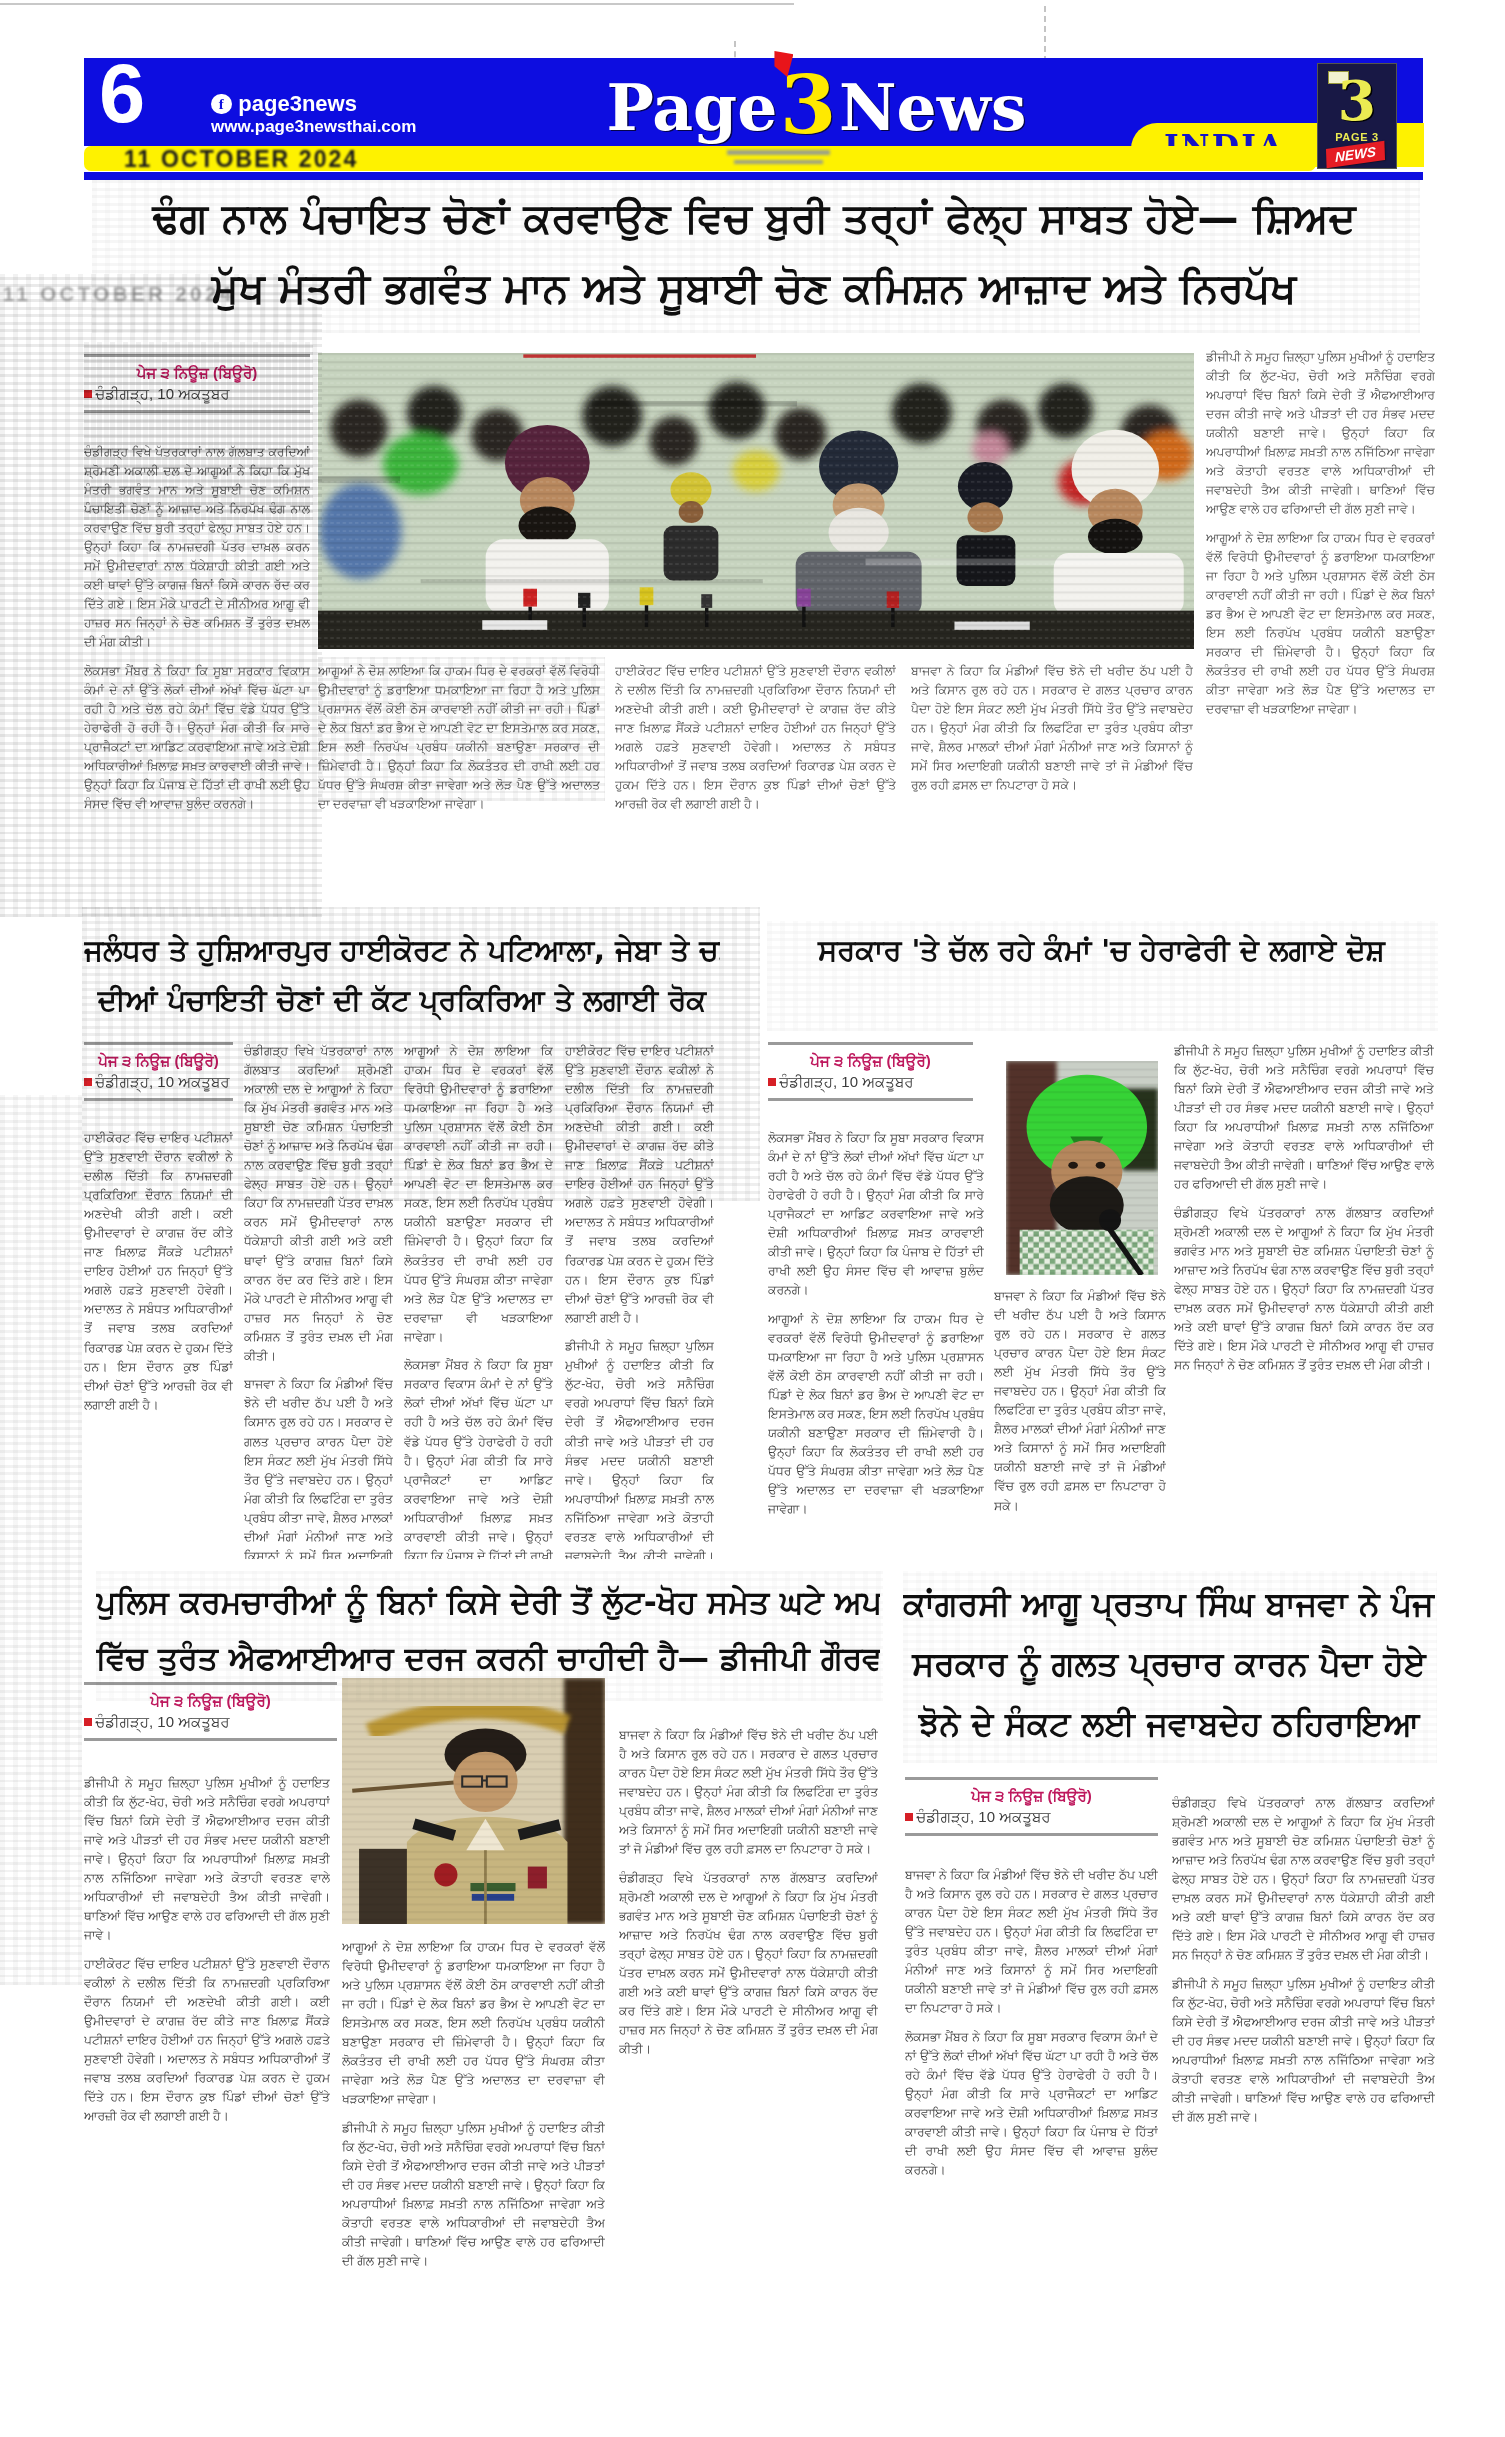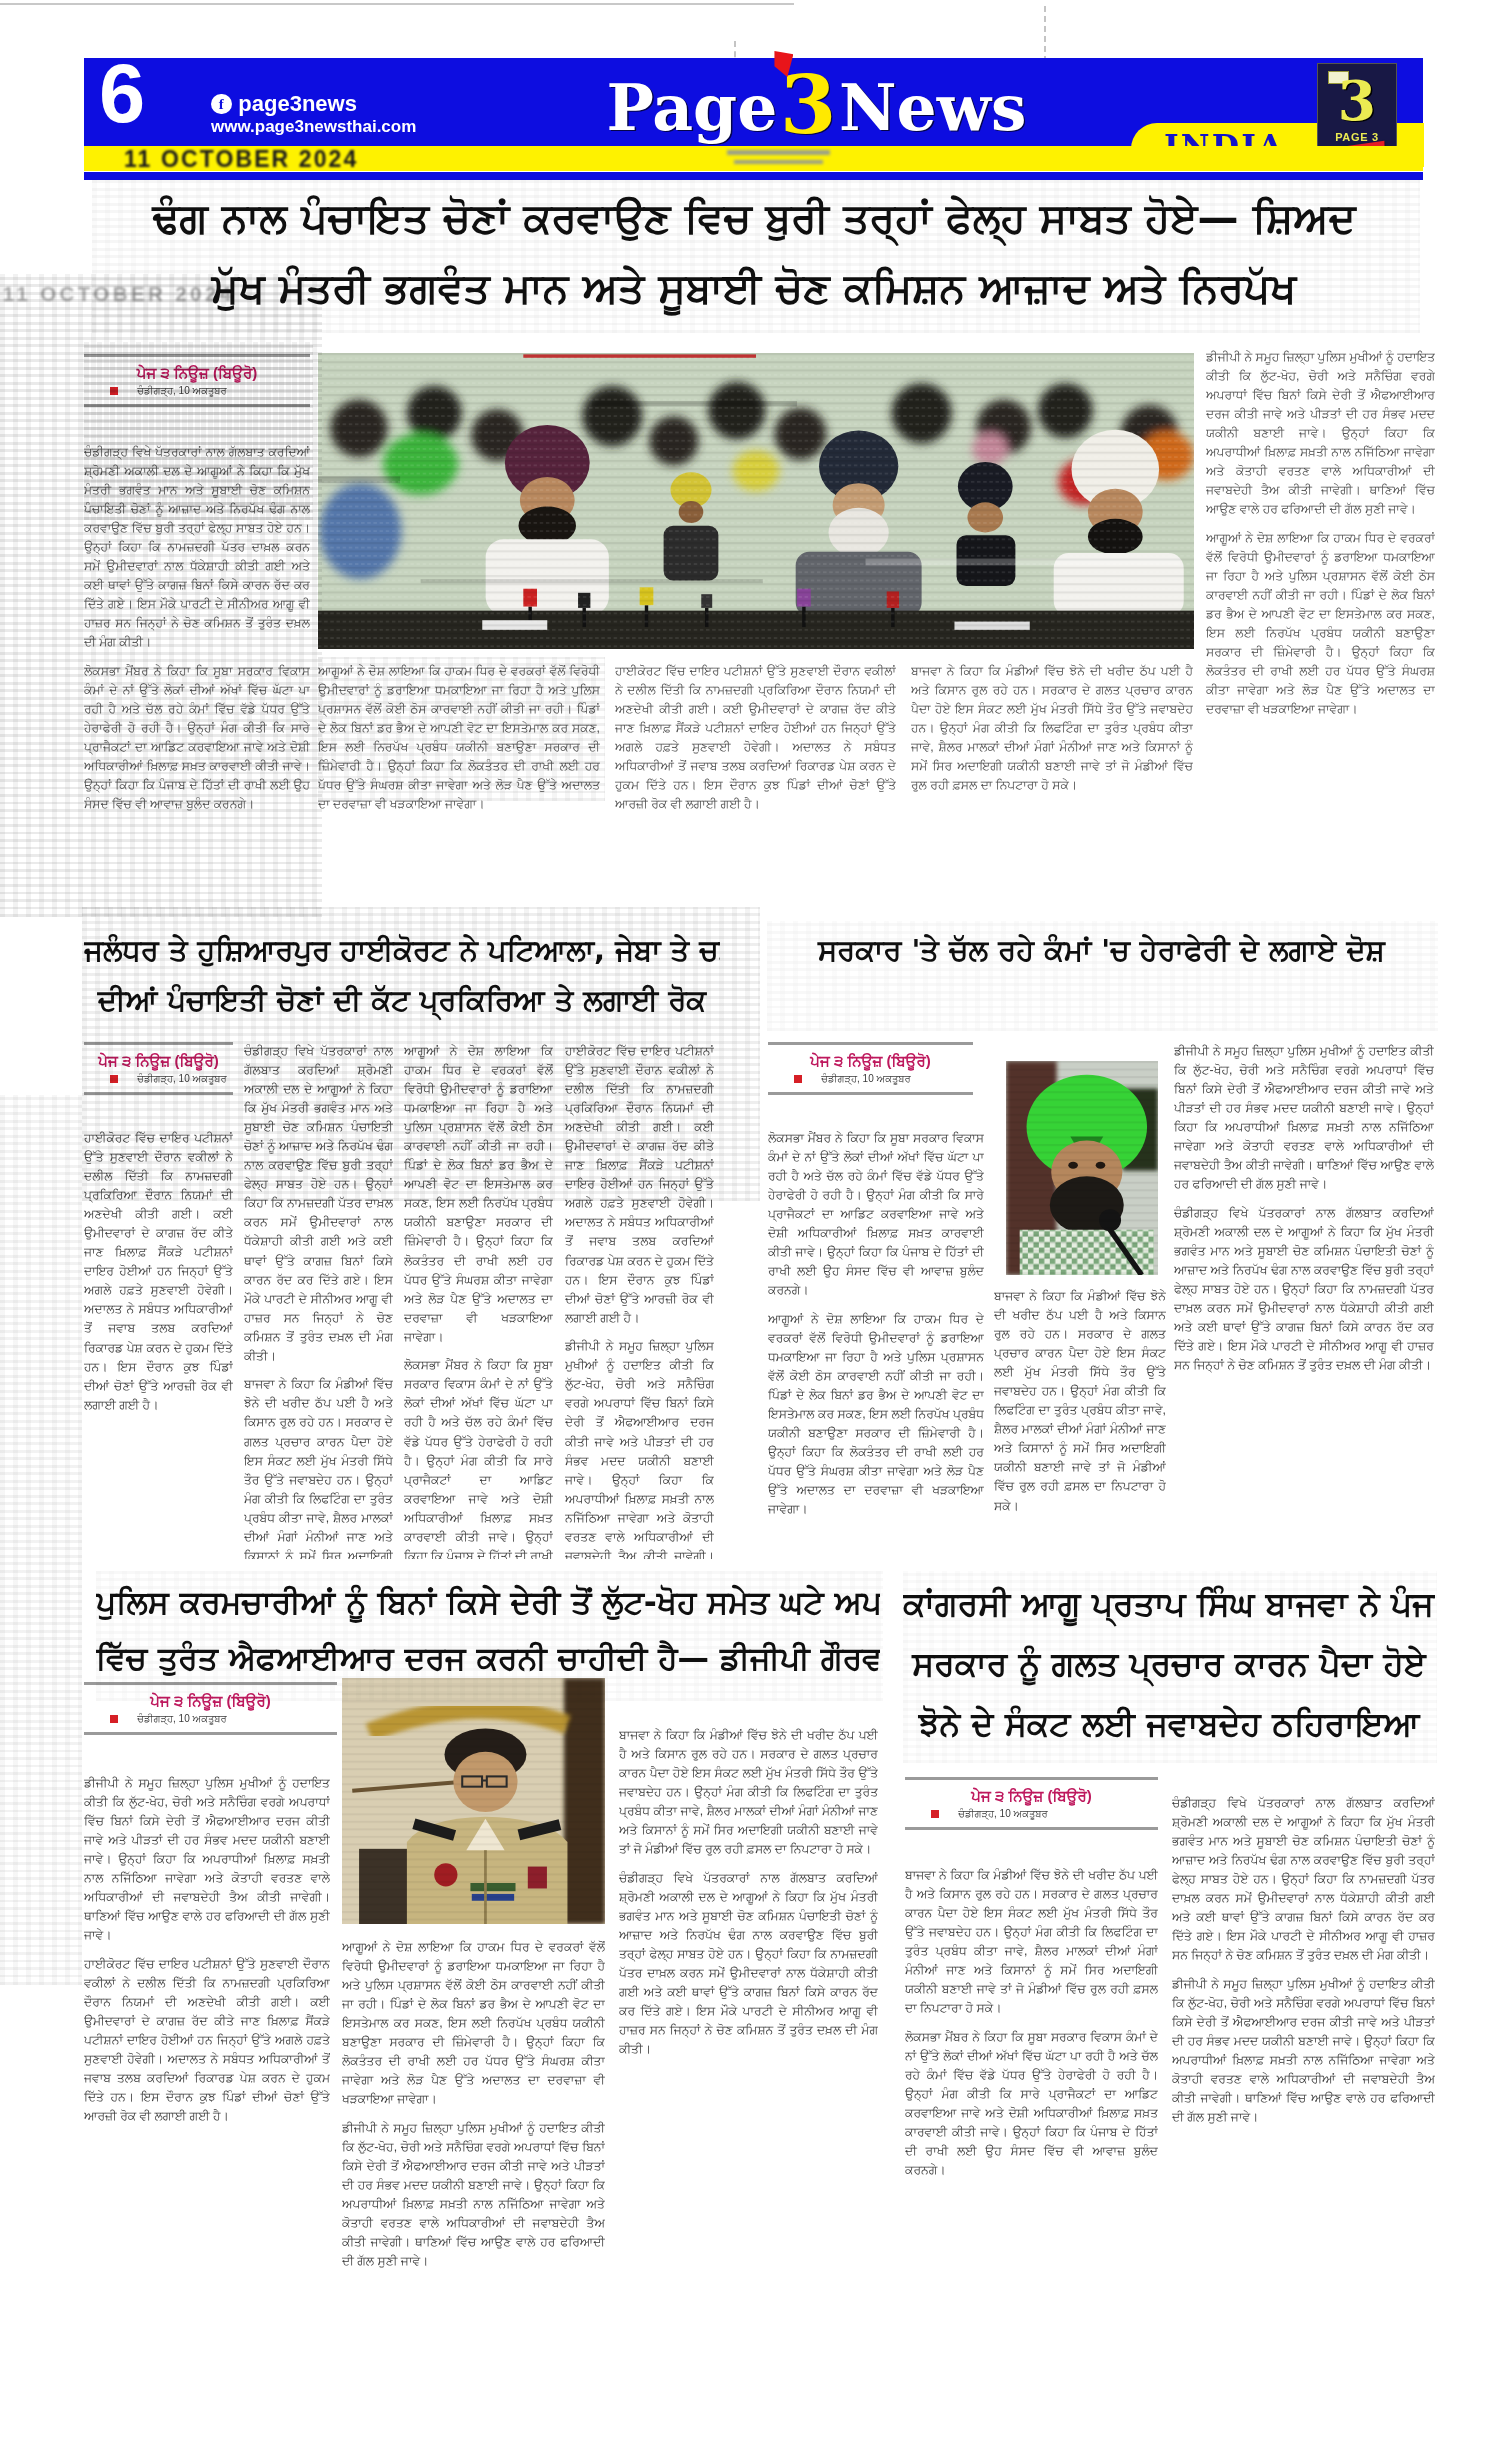--- a/index.html
+++ b/index.html
@@ -14,39 +14,39 @@
   .masthead{position:absolute;left:438px;top:0px;width:589px;text-align:center;color:#fff;font-family:"DejaVu Serif","Liberation Serif",serif;font-weight:bold;font-size:63px;line-height:88px;white-space:nowrap;text-shadow:1.4px 1.4px 0 #000a;}
   .mh3{position:relative;display:inline-block;color:#ffe900;font-size:81px;margin:0 2.7px;top:2.7px;}
   .mhwedge{position:absolute;left:-5.5px;top:-9.6px;width:19px;height:26px;background:#e8151a;clip-path:polygon(0 0,100% 12%,68% 100%,0 58%);}
   .indiatab{position:absolute;left:1131px;top:123px;width:293px;height:44px;background:#fef200;border-radius:26px 0 0 0;}
   .indiatxt{position:absolute;left:33px;top:4.1px;font-family:"DejaVu Serif","Liberation Serif",serif;font-weight:800;font-size:31.5px;letter-spacing:2.1px;color:#1414c8;}
   .logobox{position:absolute;left:1317px;top:63px;width:78px;height:104px;background:#181845;border:1.4px solid #55554f;text-align:center;}
   .logoflag{position:absolute;left:9.6px;top:6.8px;width:19px;height:11.6px;background:#f3f3cf;border:0.7px solid #99993a;}
   .logo3{position:absolute;left:0;top:4.1px;width:100%;font-family:"DejaVu Serif","Liberation Serif",serif;font-weight:bold;font-size:55px;color:#ebeb52;text-shadow:1.4px 1.4px 0 #000;}
   .logop3{position:absolute;left:0;top:67px;width:100%;font-size:11px;font-weight:bold;color:#ebeb52;letter-spacing:0.7px;}
   .logonews{position:absolute;left:8.2px;top:81px;width:59px;height:19px;background:#e51d25;transform:rotate(-8deg) skewX(-6deg);color:#fff;font-style:italic;font-weight:bold;font-size:13.7px;line-height:19px;box-shadow:0.7px 0.7px 1.4px #0008;}
-  .datestrip{position:absolute;left:84px;top:146px;width:1339px;height:25px;background:#fef200;}
+  .datestrip{position:absolute;left:84px;top:146px;width:1232px;height:25px;background:#fef200;border-radius:7px;}
   .datetxt{position:absolute;left:40px;top:0px;font-size:23px;font-weight:800;color:#1b1b1b;letter-spacing:2.1px;filter:blur(0.8px);}
   .smudge{position:absolute;background:#9aa08a;filter:blur(1.7px);}
   .bluerule{position:absolute;left:84px;top:172px;width:1339px;height:8.2px;background:#0d0de0;}
   
   .topline{position:absolute;left:0;top:2.7px;width:794px;height:2.1px;background:#c8c8c8;}
   .dash{position:absolute;border-left:2.1px dashed #c4c4c4;width:0;}
   .ghostdate{position:absolute;left:2.7px;top:282px;width:322px;font-size:20.5px;font-weight:bold;color:#8a8a8a;letter-spacing:3.4px;filter:blur(1px);opacity:.75;white-space:nowrap;overflow:hidden;}
   
   .hl{position:absolute;font-weight:bold;color:#0f0f0f;text-align:center;white-space:nowrap;overflow:hidden;font-family:"DejaVu Sans","Liberation Sans",sans-serif;}
   .hl-main{left:92px;top:183px;width:1324px;font-size:41px;line-height:70px;}
   .hl-mid{font-size:29px;line-height:50px;}
   .hl-bot{font-size:31.5px;line-height:56px;}
   .hl-bot-r{font-size:33px;line-height:60px;}
   
   .byline{position:absolute;}
   .byrule{height:3.4px;background:#9a9a9a;margin:4.1px 0;}
   .byagency{text-align:center;font-size:15px;font-weight:bold;color:#be185d;padding:2.7px 0 1.4px;}
-  .bydate{font-size:10px;color:#3c3c3c;padding:1.4px 0 2.7px;display:flex;align-items:center;gap:19px;margin-left:26px;}
+  .bydate{font-size:15px;color:#3c3c3c;padding:1.4px 0 2.7px;display:flex;align-items:center;gap:3px;}
   .redsq{display:inline-block;width:8.2px;height:8.2px;background:#d61f26;}
   
   .col{position:absolute;overflow:hidden;font-size:12.3px;line-height:1.55;color:#4f4f4f;text-align:justify;word-break:break-word;}
   .col.dark{color:#3e3e3e;}
   .para{margin-bottom:9.6px;}
   
   .photo{position:absolute;overflow:hidden;background:#cfd6cc;}
   .photo svg{display:block;width:100%;height:100%;}
   
   .glitch{position:absolute;pointer-events:none;mix-blend-mode:multiply;background:

